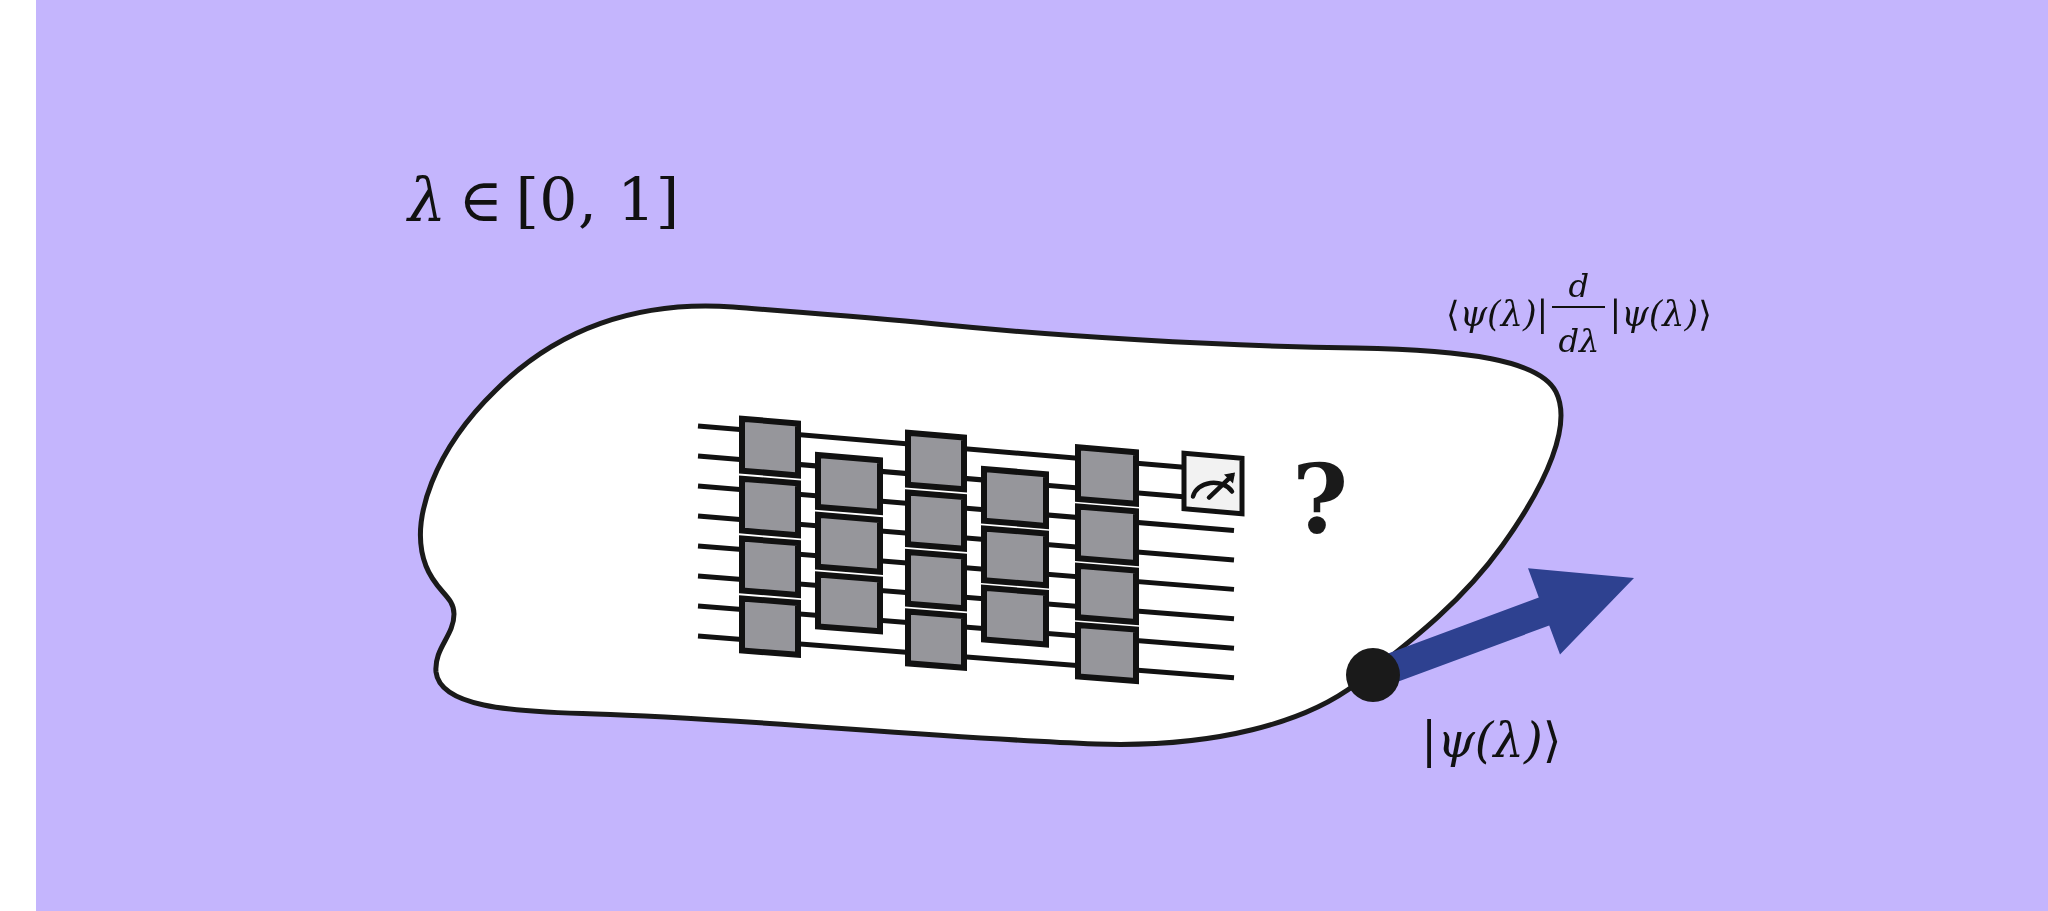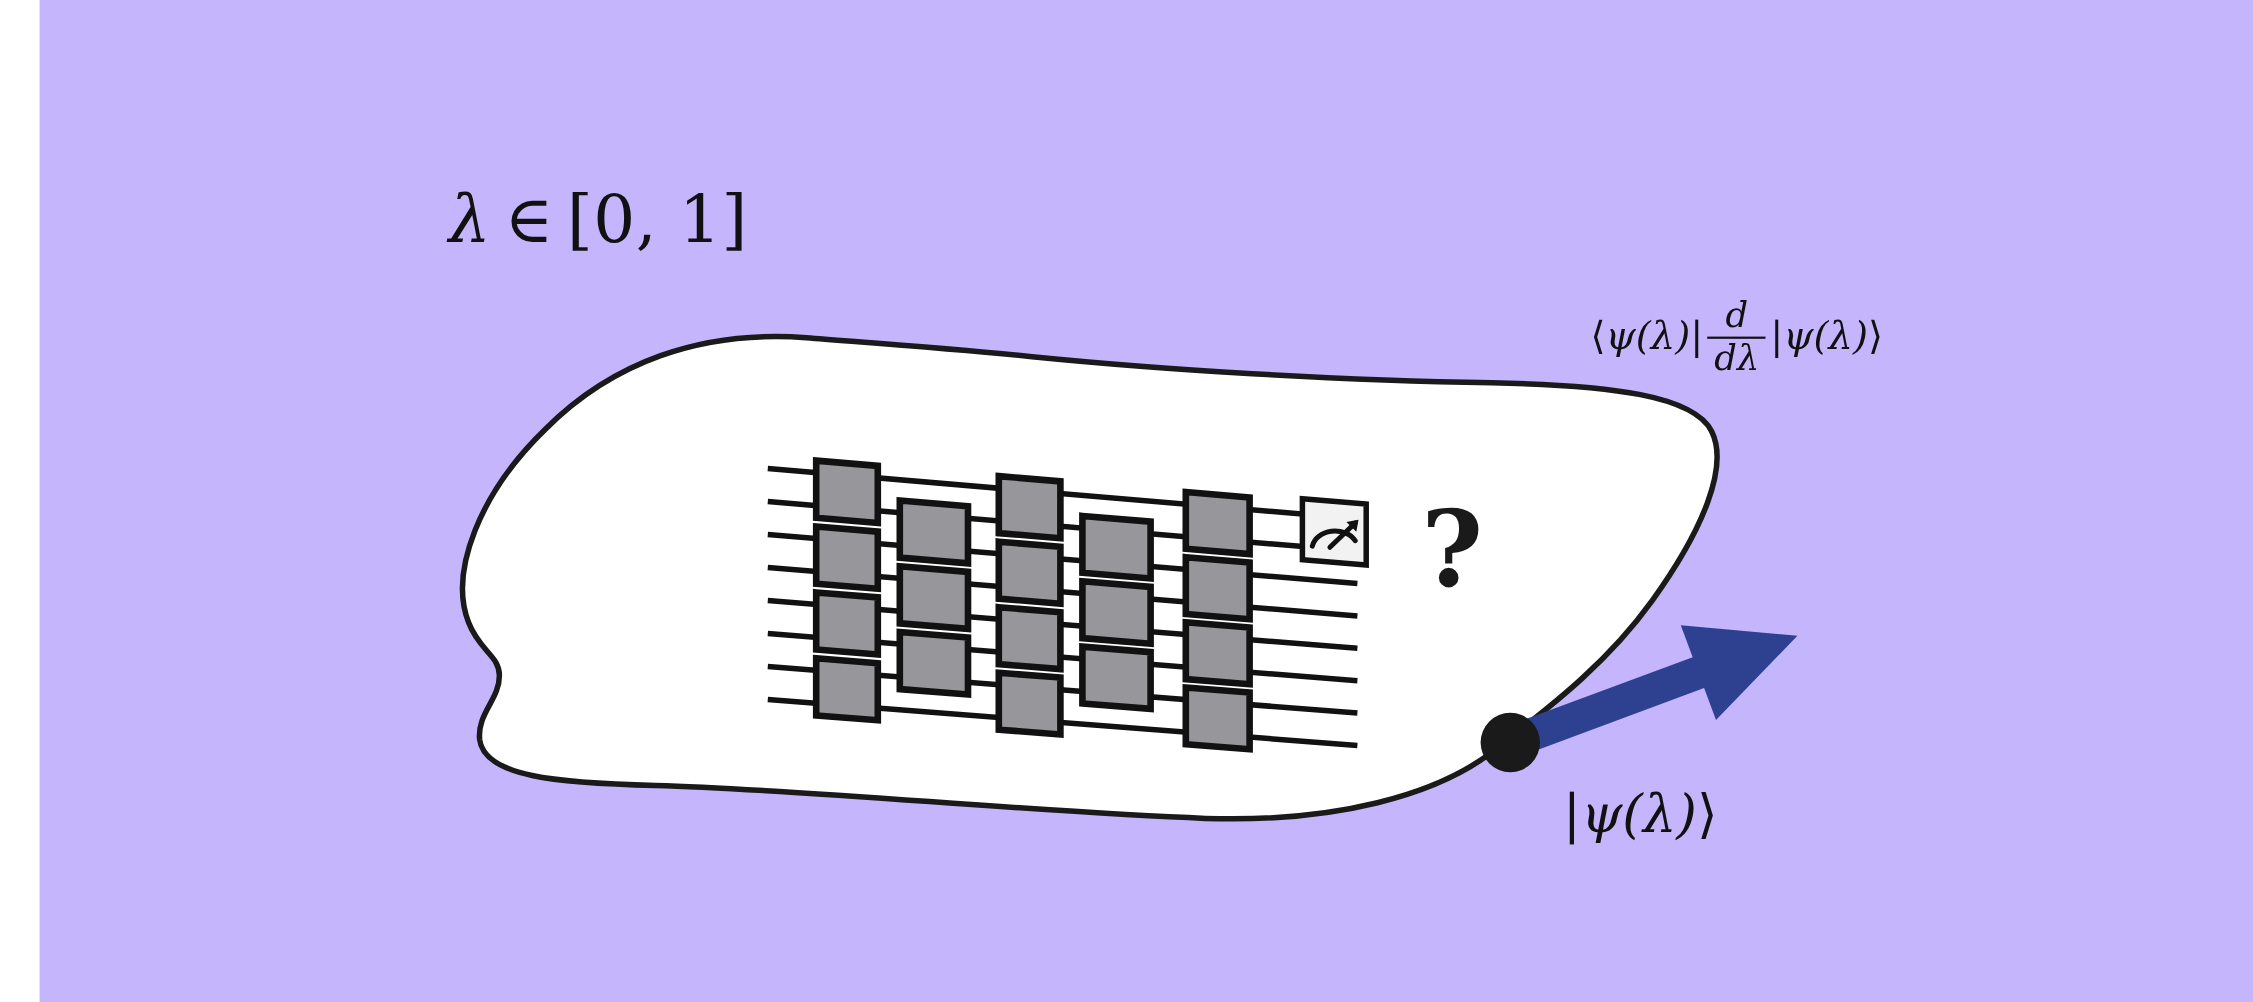--- a/index.html
+++ b/index.html
@@ -74,21 +74,21 @@
   }
   .frac .bar {
     display: block;
     height: 2px;
     background: #111111;
     margin: 1px 0 1px 0;
   }
   .frac .den {
     display: block;
     font-size: 0.92em;
-    padding: 0 6px 0 6px;
+    padding: 16px 6px 0 6px;
     line-height: 1.05;
     font-style: italic;
   }
   .bra-ket-delim { font-style: normal; }
   .question-mark {
     position: absolute;
     left: 1256px;
     top: 452px;
     font-size: 96px;
     font-weight: bold;

